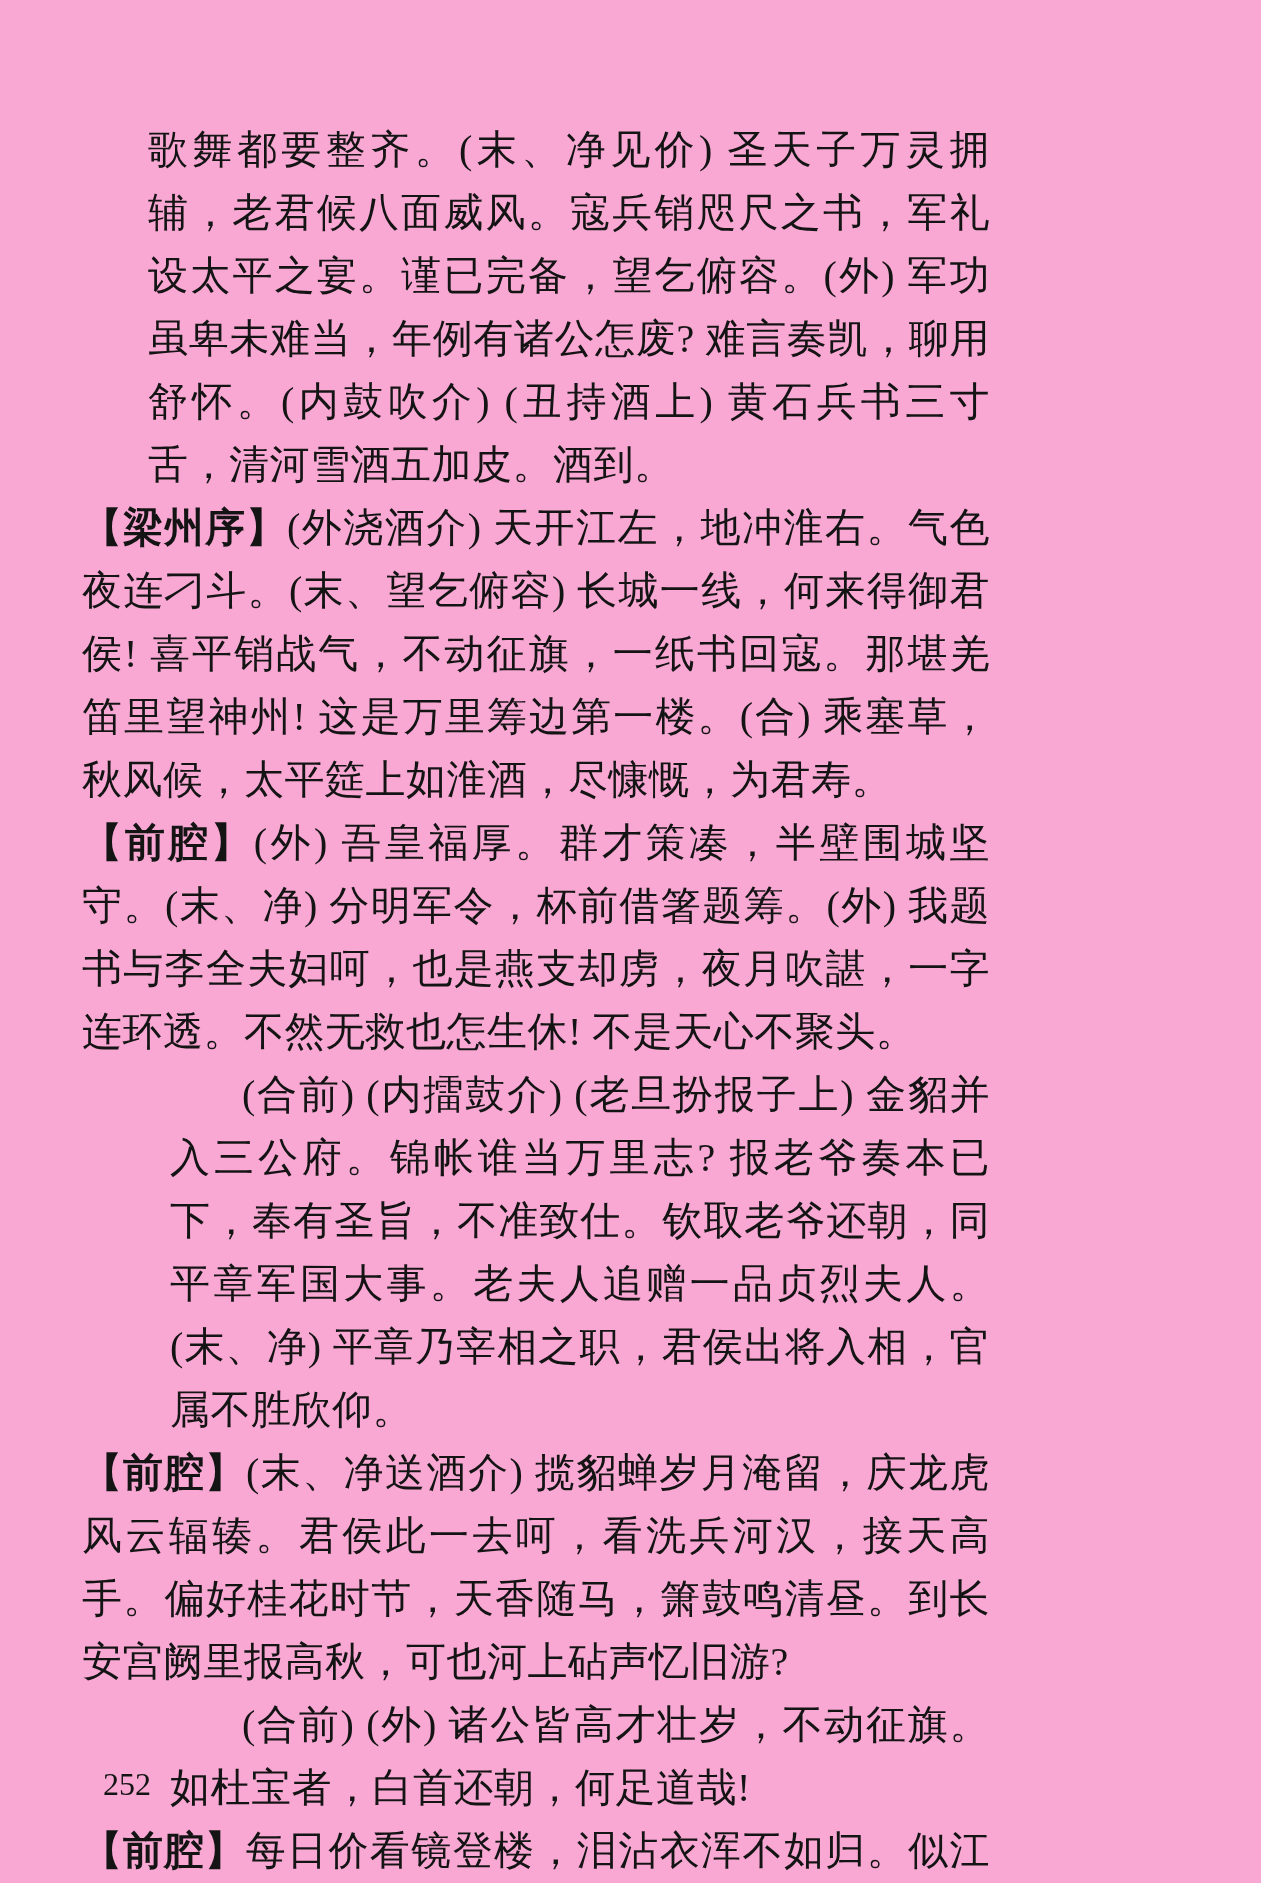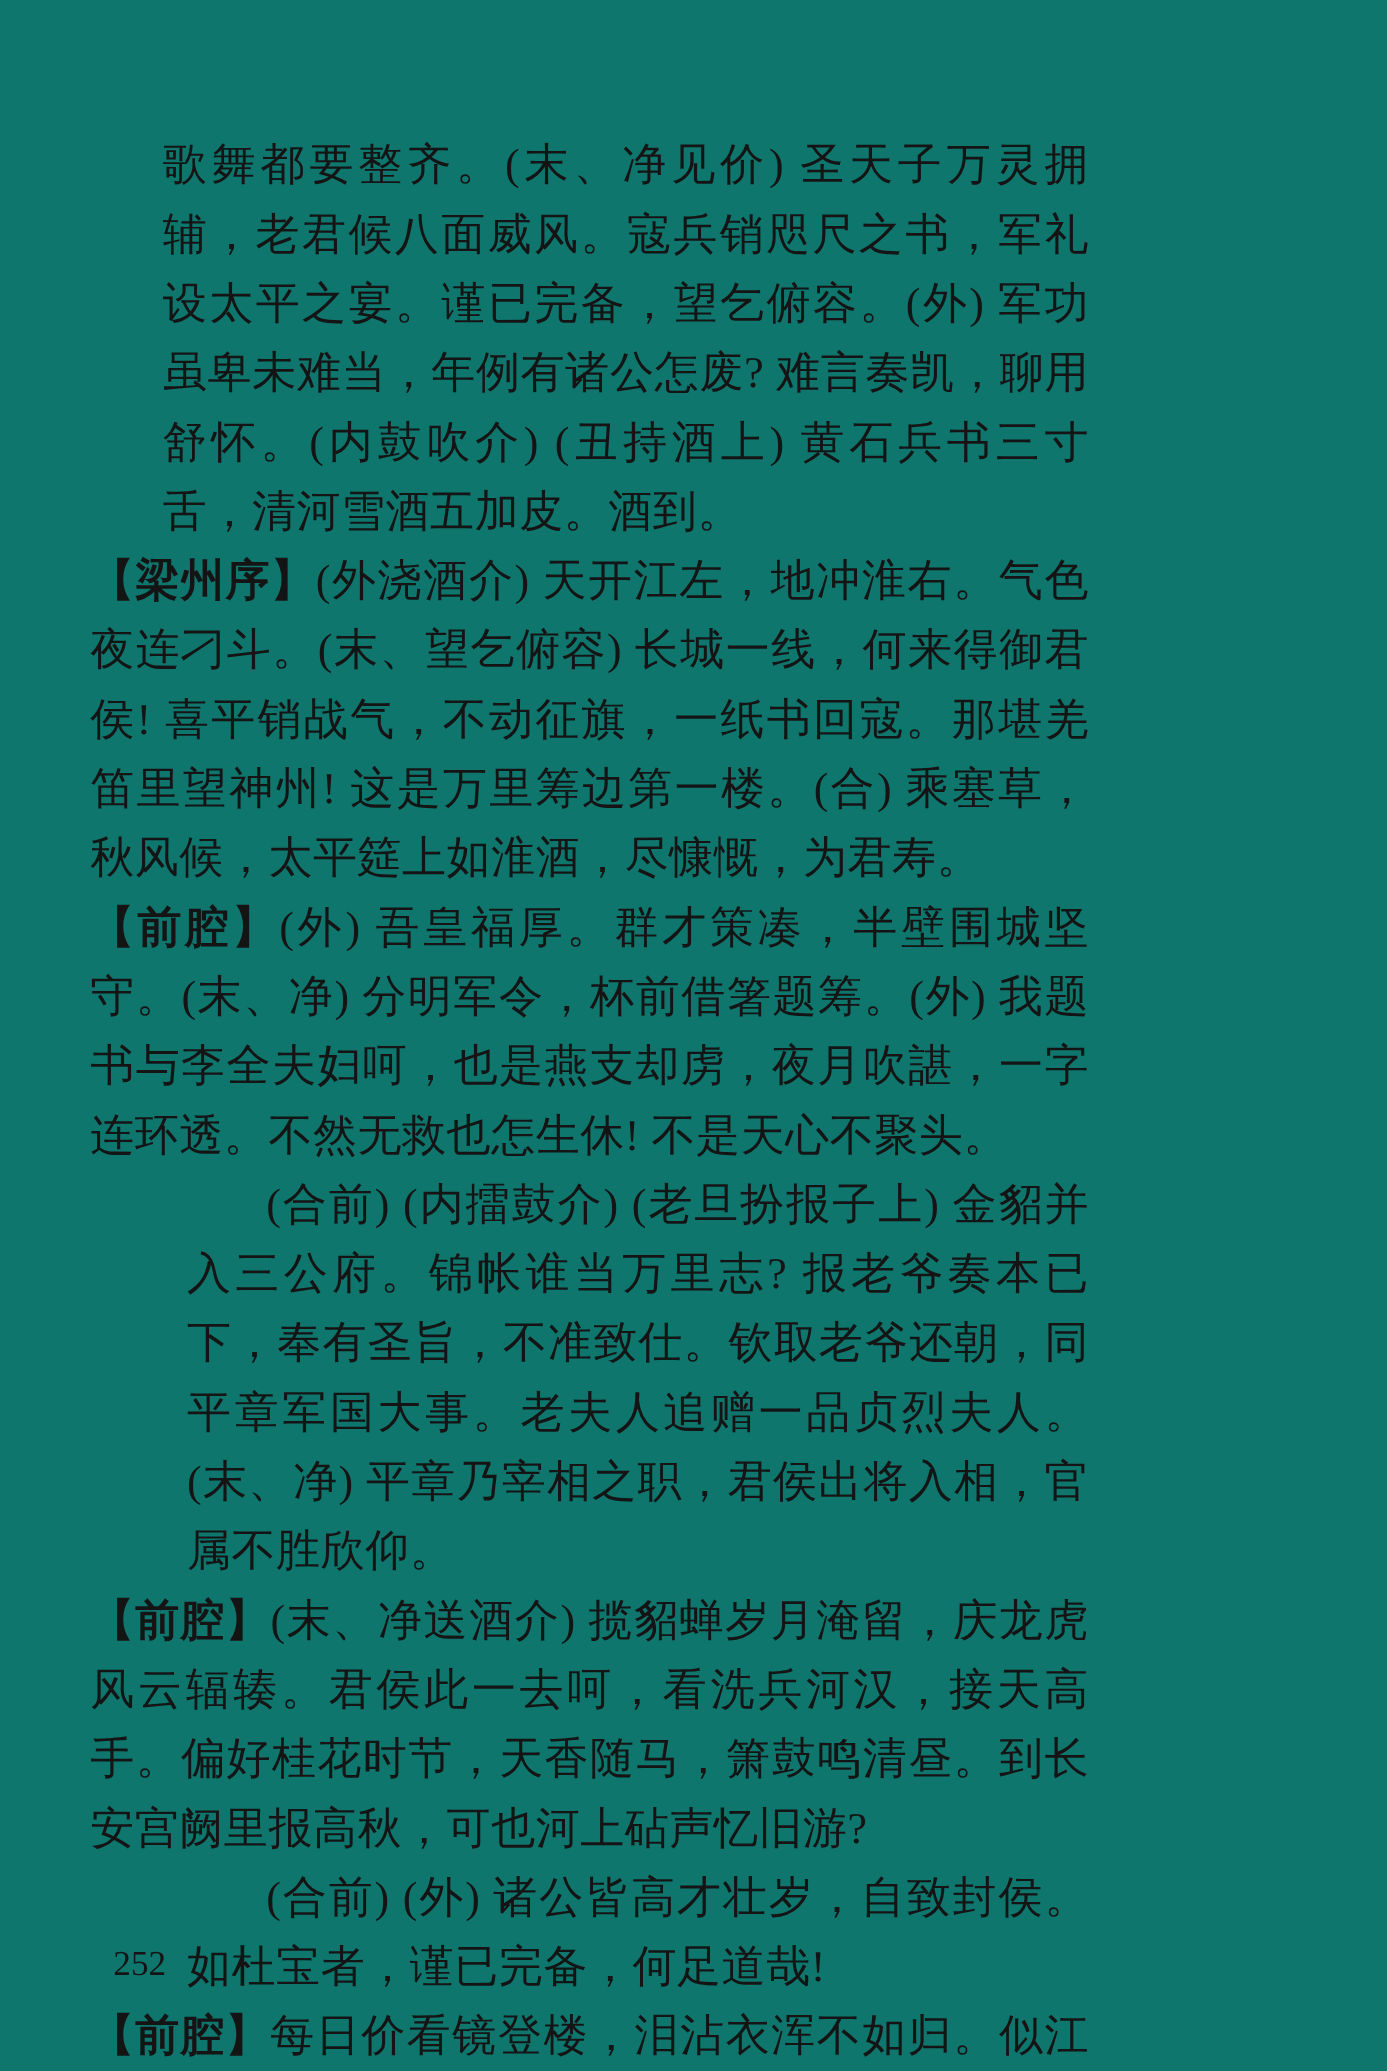--- a/index.html
+++ b/index.html
@@ -4,21 +4,21 @@
 <style>
   html, body {
     margin: 0;
     padding: 0;
     background: #ffffff;
   }
   .page {
     position: relative;
     width: 1261px;
     height: 1883px;
-    background: #0f766e;
+    background: #f9a8d4;
     color: #141414;
     font-family: "Liberation Serif", "DejaVu Serif", serif;
     overflow: hidden;
   }
   .text-block {
     position: absolute;
     left: 82px;
     top: 118px;
     width: 908px;
     font-size: 40px;
@@ -63,20 +63,20 @@
     <p class="para tail"><span class="qu-tag"></span><span>歌舞都要整齐。(末、净见价) 圣天子万灵拥辅，老君候八面威风。寇兵销咫尺之书，军礼设太平之宴。谨已完备，望乞俯容。(外) 军功虽卑未难当，年例有诸公怎废? 难言奏凯，聊用舒怀。(内鼓吹介) (丑持酒上) 黄石兵书三寸舌，清河雪酒五加皮。酒到。</span></p>
 
     <p class="para tag"><span class="qu-tag">【梁州序】</span><span>(外浇酒介) 天开江左，地冲淮右。气色夜连刁斗。(末、望乞俯容) 长城一线，何来得御君侯! 喜平销战气，不动征旗，一纸书回寇。那堪羌笛里望神州! 这是万里筹边第一楼。(合) 乘塞草，秋风候，太平筵上如淮酒，尽慷慨，为君寿。</span></p>
 
     <p class="para tag"><span class="qu-tag">【前腔】</span><span>(外) 吾皇福厚。群才策凑，半壁围城坚守。(末、净) 分明军令，杯前借箸题筹。(外) 我题书与李全夫妇呵，也是燕支却虏，夜月吹諶，一字连环透。不然无救也怎生休! 不是天心不聚头。</span></p>
 
     <p class="para quote"><span class="qu-tag"></span><span>(合前) (内擂鼓介) (老旦扮报子上) 金貂并入三公府。锦帐谁当万里志? 报老爷奏本已下，奉有圣旨，不准致仕。钦取老爷还朝，同平章军国大事。老夫人追赠一品贞烈夫人。(末、净) 平章乃宰相之职，君侯出将入相，官属不胜欣仰。</span></p>
 
     <p class="para tag"><span class="qu-tag">【前腔】</span><span>(末、净送酒介) 揽貂蝉岁月淹留，庆龙虎风云辐辏。君侯此一去呵，看洗兵河汉，接天高手。偏好桂花时节，天香随马，箫鼓鸣清昼。到长安宫阙里报高秋，可也河上砧声忆旧游?</span></p>
 
-    <p class="para quote"><span class="qu-tag"></span><span>(合前) (外) 诸公皆高才壮岁，自致封侯。如杜宝者，谨已完备，何足道哉!</span></p>
+    <p class="para quote"><span class="qu-tag"></span><span>(合前) (外) 诸公皆高才壮岁，不动征旗。如杜宝者，白首还朝，何足道哉!</span></p>
 
     <p class="para tag"><span class="qu-tag">【前腔】</span><span>每日价看镜登楼，泪沾衣浑不如归。似江山如此，光</span></p>
 
   </div>
 
   <div class="page-number">252</div>
 </div>
 
 </body></html>

